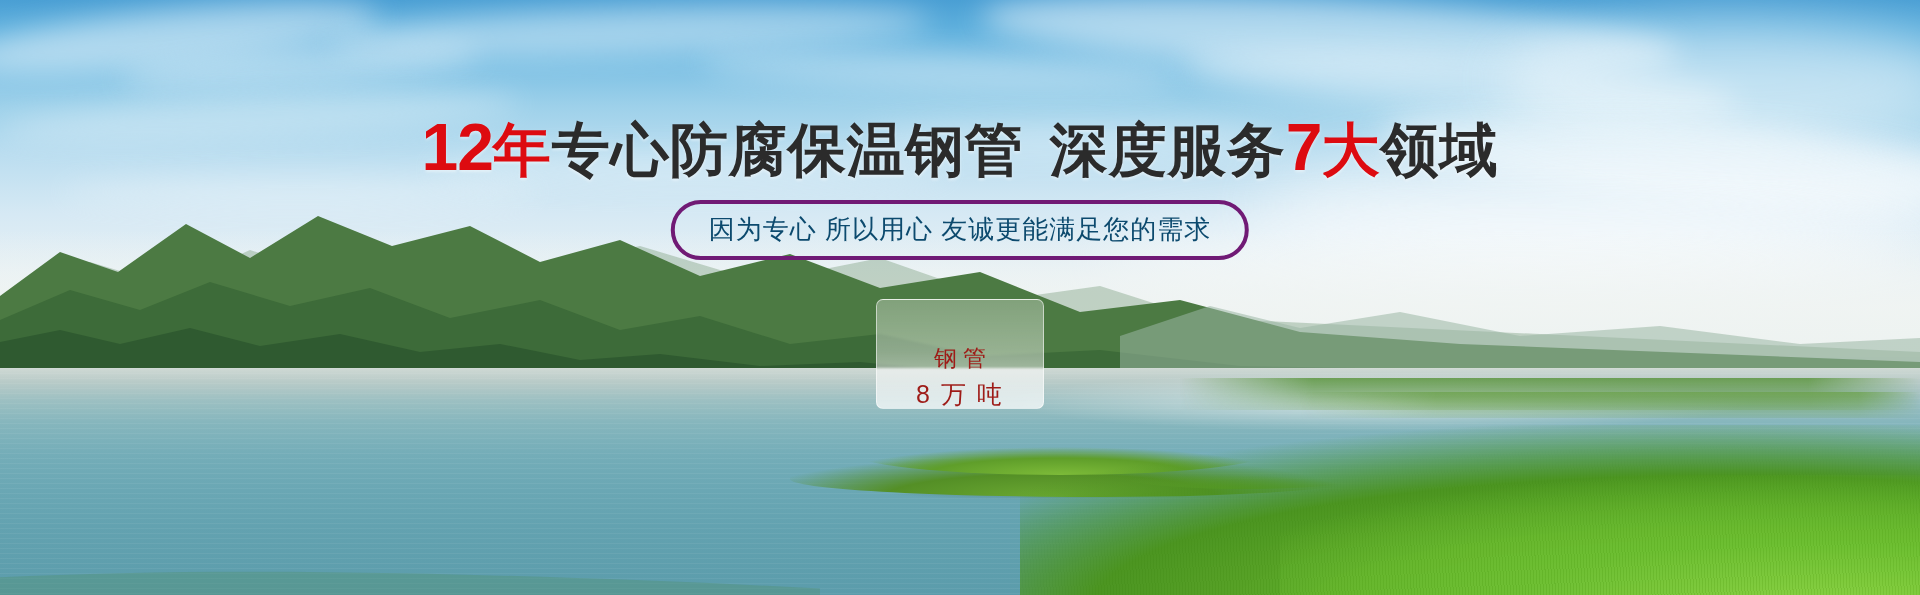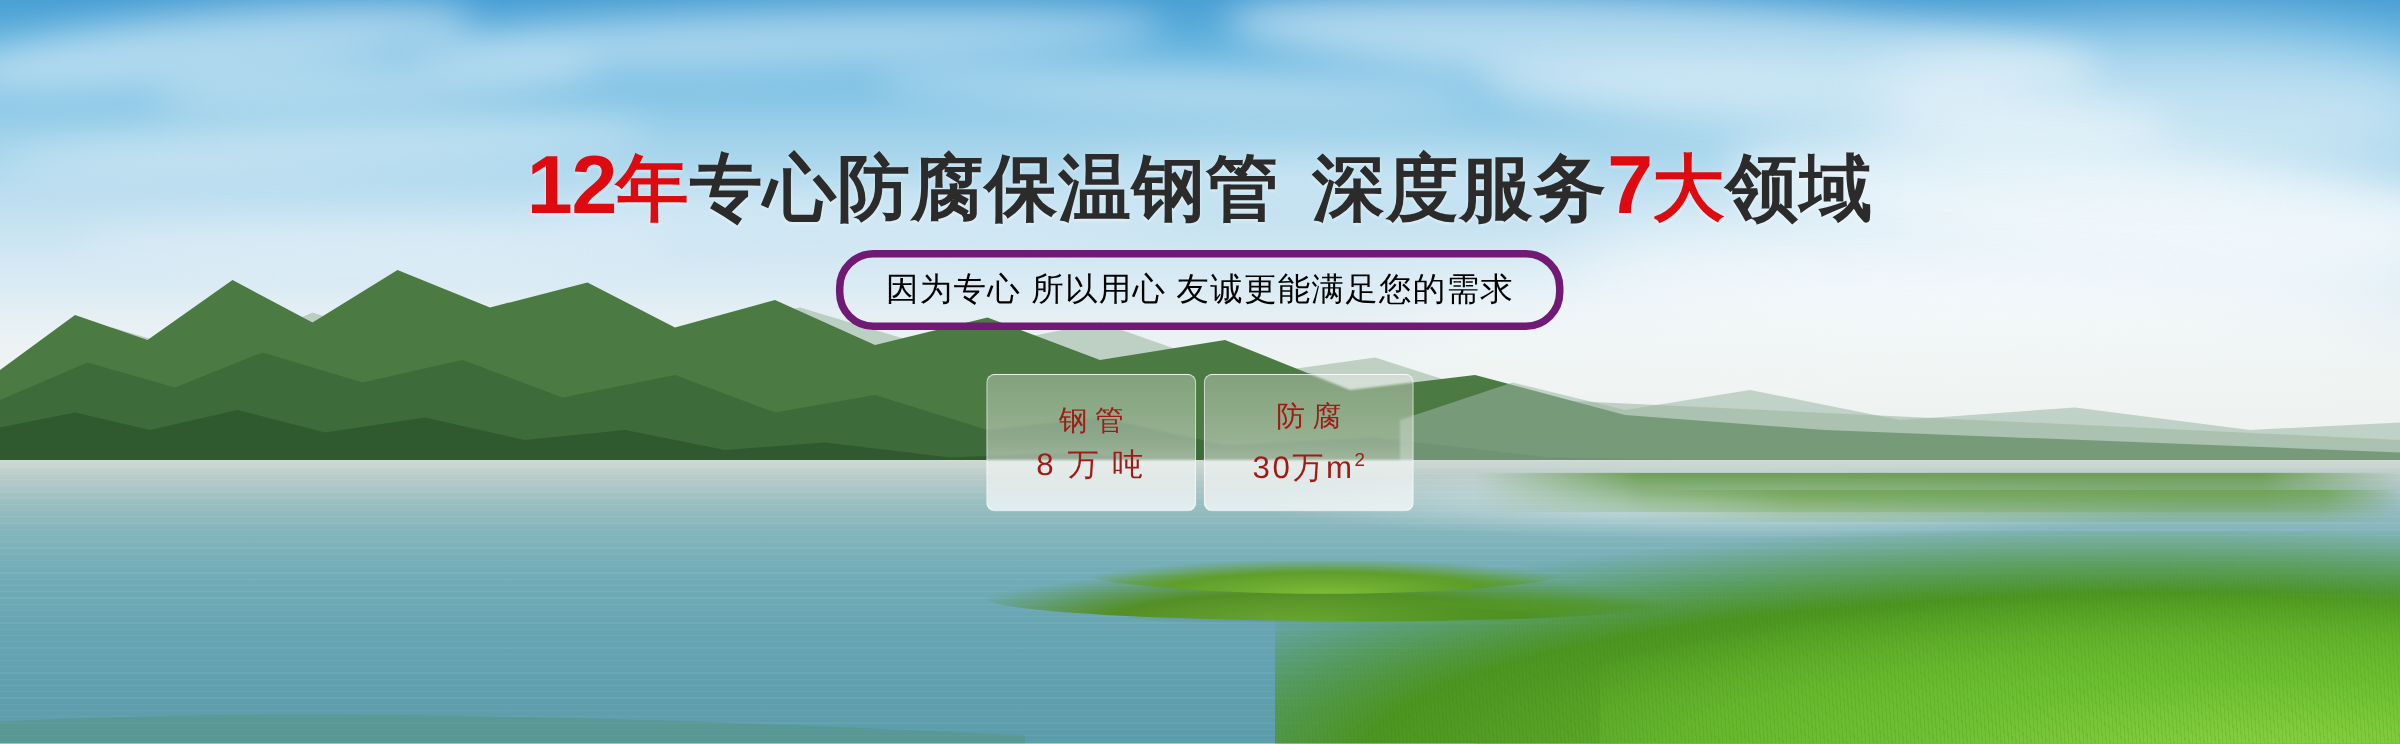--- a/index.html
+++ b/index.html
@@ -190,26 +190,26 @@
     letter-spacing:-1px;
   }
   .headline .gap { display:inline-block; width:26px; }
 
   .subtitle-pill {
     position:absolute;
     left:50%;
     top:166px;
     transform:translateX(-50%);
     padding:9px 34px 11px;
-    border:6px solid #701a75;
+    border:4px solid #701a75;
     border-radius:30px;
     font-size:26px;
     line-height:32px;
     letter-spacing:1px;
-    color:#000000;
+    color:#0c4a6e;
     white-space:nowrap;
     background:transparent;
     font-family:"Liberation Sans","DejaVu Sans",sans-serif;
   }
 
   .stats {
     position:absolute;
     left:50%;
     top:265px;
     transform:translateX(-50%);
@@ -218,21 +218,21 @@
   }
   .stat-card {
     width:168px;
     height:110px;
     border-radius:7px;
     background:linear-gradient(to bottom, rgba(255,255,255,0.30) 0%, rgba(255,255,255,0.42) 48%, rgba(255,255,255,0.72) 100%);
     border:1px solid rgba(255,255,255,0.55);
     display:flex;
     flex-direction:column;
     align-items:center;
-    justify-content:center;
+    justify-content:flex-end;
     gap:9px;
     backdrop-filter:blur(1px);
   }
   .stat-label {
     font-size:23px;
     line-height:26px;
     letter-spacing:6px;
     text-indent:6px;
     color:#9e1b17;
     font-family:"Liberation Sans","DejaVu Sans",sans-serif;
@@ -319,23 +319,17 @@
 
     <div class="stats">
 
       <div class="stat-card">
         <div class="stat-label">钢管</div>
         <div class="stat-value">
           <span>8 万 吨</span>
         </div>
       </div>
 
-      <div class="stat-card">
-        <div class="stat-label">防腐</div>
-        <div class="stat-value">
-          <span>30万m</span><sup>2</sup>
-        </div>
-      </div>
 
 
     </div>
   </div>
 </div>
 
 </body></html>

